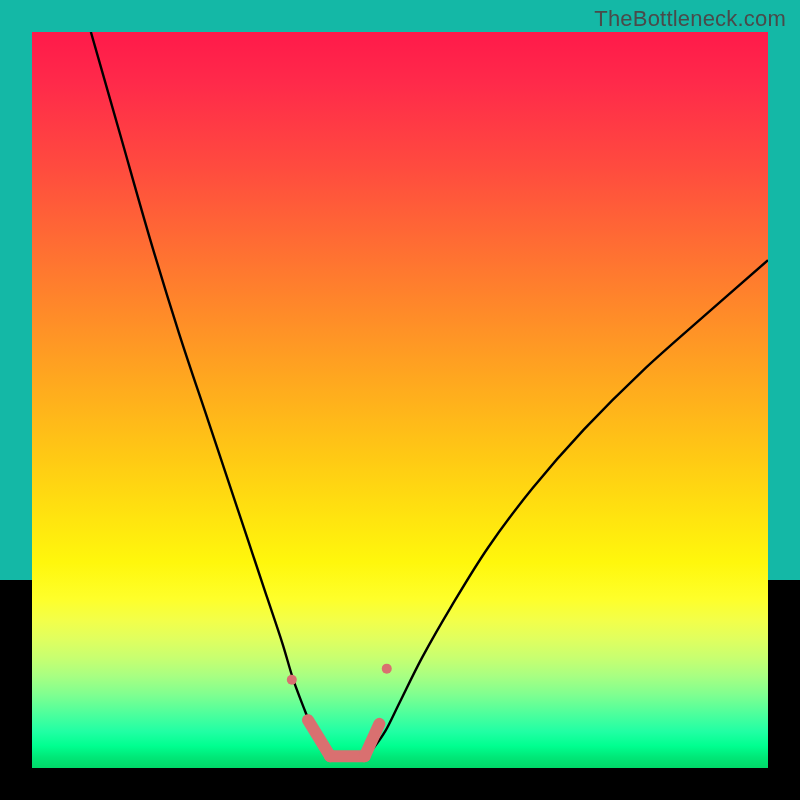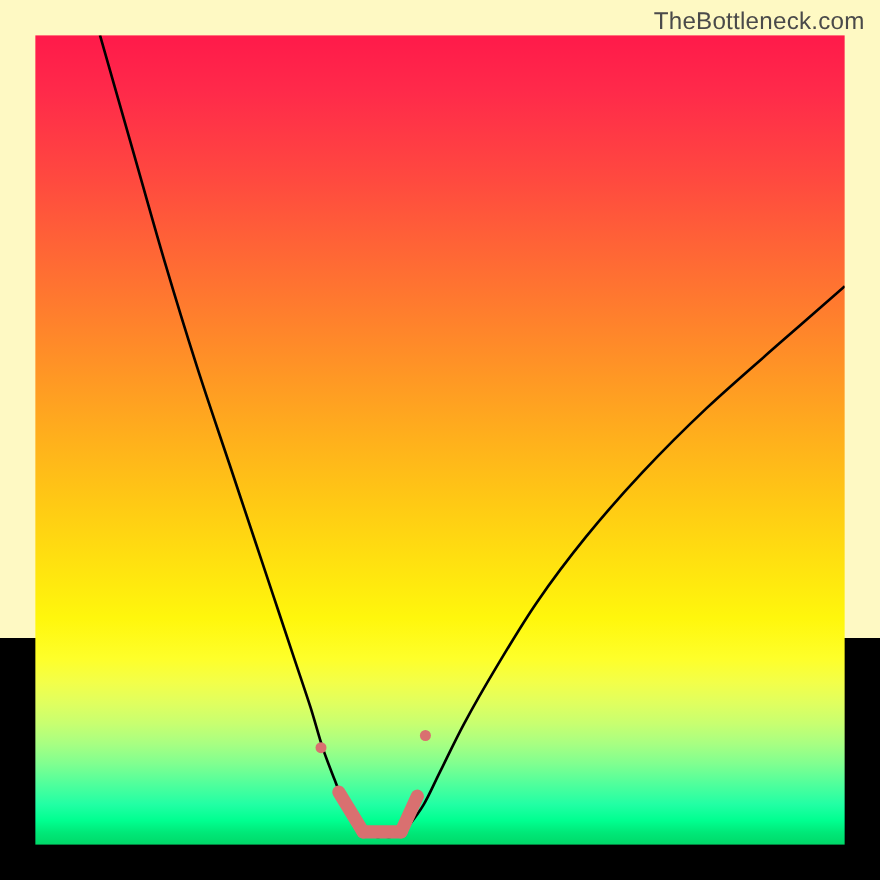--- a/index.html
+++ b/index.html
@@ -3,21 +3,21 @@
   <meta charset="utf-8">
   <style>
     * { margin: 0; padding: 0; box-sizing: border-box; }
     html, body { width: 800px; height: 800px; overflow: hidden; }
     body { background: #000; position: relative; font-family: Arial, sans-serif; }
     
     .frame {
       position: absolute;
       top: 0; left: 0;
       width: 800px; height: 580px;
-      background: #fef9c3;
+      background: #14b8a6;
     }
     
     .plot-area {
       position: absolute;
       top: 32px;
       left: 32px;
       width: 736px;
       height: 736px;
       overflow: hidden;
     }

